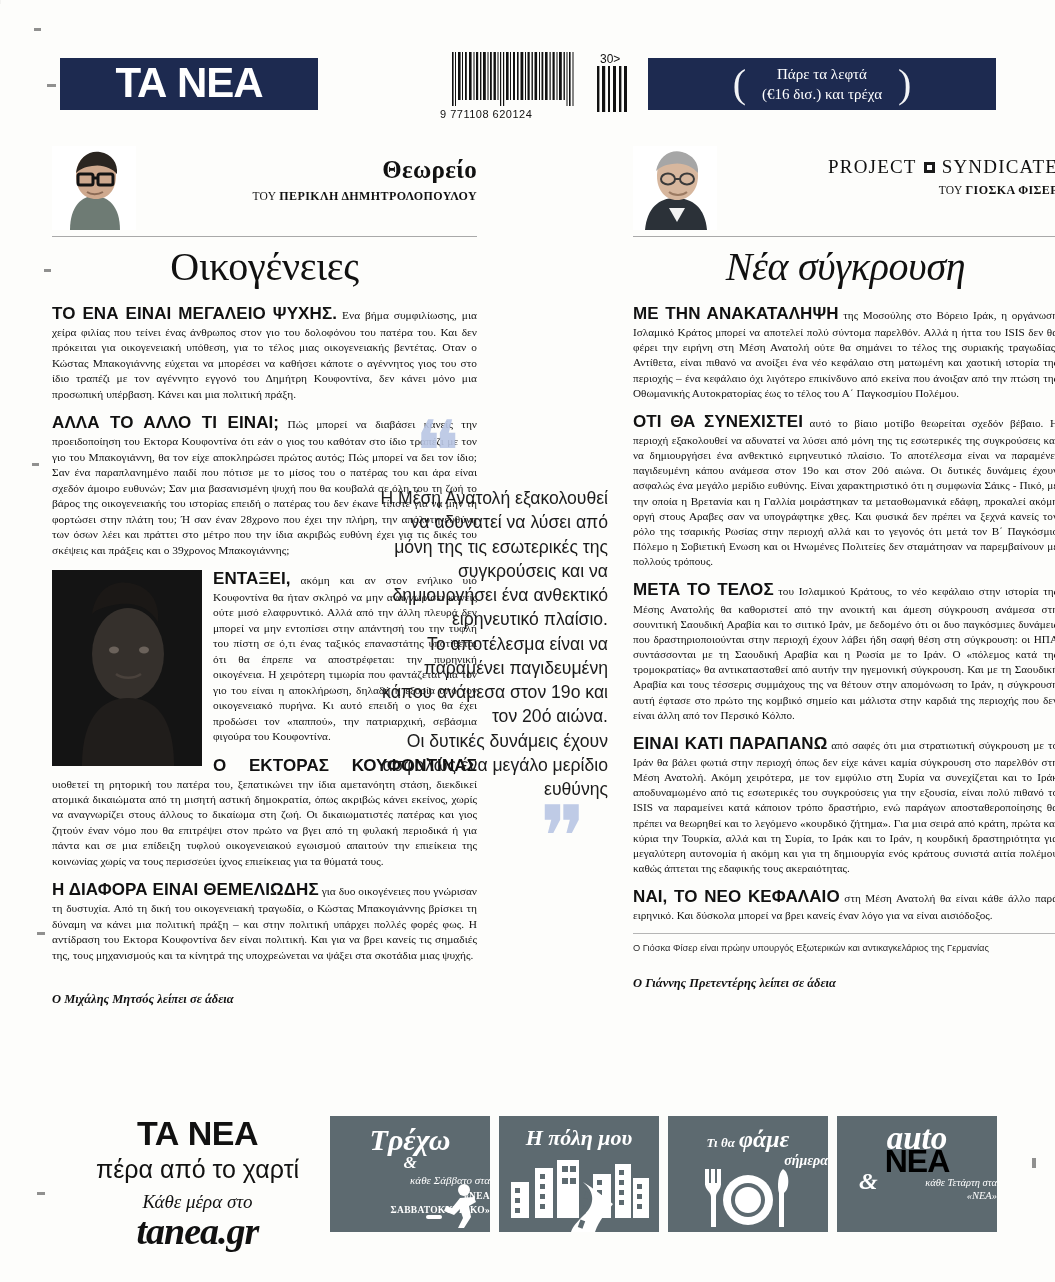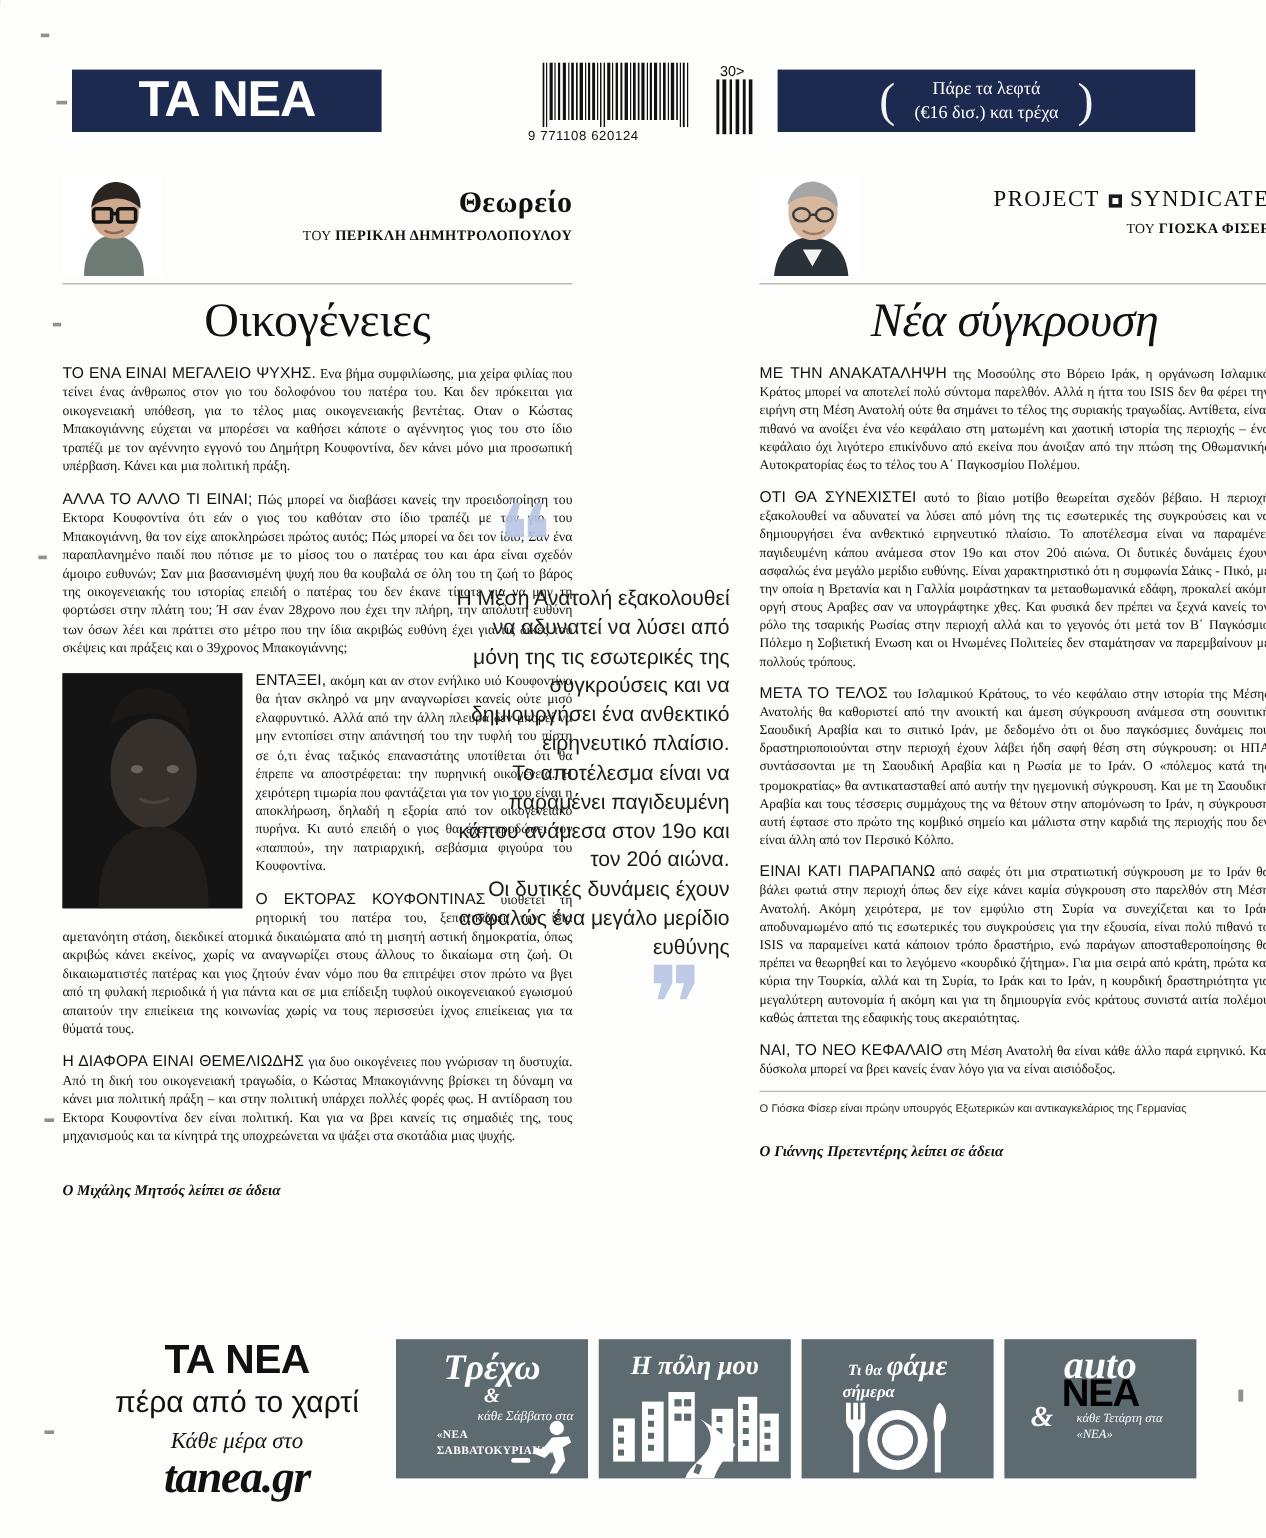--- a/index.html
+++ b/index.html
@@ -101,21 +101,21 @@
 
   
   .body-text{
     font-family:"Liberation Serif",serif;
     font-size:11.4px;line-height:1.355;text-align:justify;
     hyphens:auto;
   }
   .body-text p{margin:0 0 9px;}
   .lead{
     font-family:"Liberation Sans",sans-serif;
-    font-weight:400;font-size:13px;letter-spacing:.1px;
+    font-weight:700;font-size:17px;letter-spacing:.1px;
   }
   .wrap-left{
     float:left;width:150px;margin:3px 11px 5px 0;
   }
   .photo{
     width:150px;height:196px;
     background:#121212;
     position:relative;overflow:hidden;
   }
   .clearfix::after{content:"";display:block;clear:both;}
@@ -172,21 +172,21 @@
   .tile{
     position:absolute;top:8px;width:160px;height:116px;
     background:#5d6a70;color:#fff;overflow:hidden;
   }
   .tile .t-title{
     font-family:"Liberation Serif",serif;font-style:italic;font-weight:700;
     text-align:center;
   }
   .tile .t-sub{
     font-family:"Liberation Serif",serif;font-style:italic;
-    text-align:left;font-size:11px;line-height:1.25;margin-left:34px;
+    text-align:right;font-size:11px;line-height:1.25;margin-left:34px;
   }
   .tile .t-sub b{font-size:9.5px;letter-spacing:.3px;font-style:normal;}
   .amp{
     font-family:"Liberation Serif",serif;font-style:italic;font-weight:700;
   }
 
   
   .col-right .body-text{font-size:11.2px;}
 </style>
 </head>

